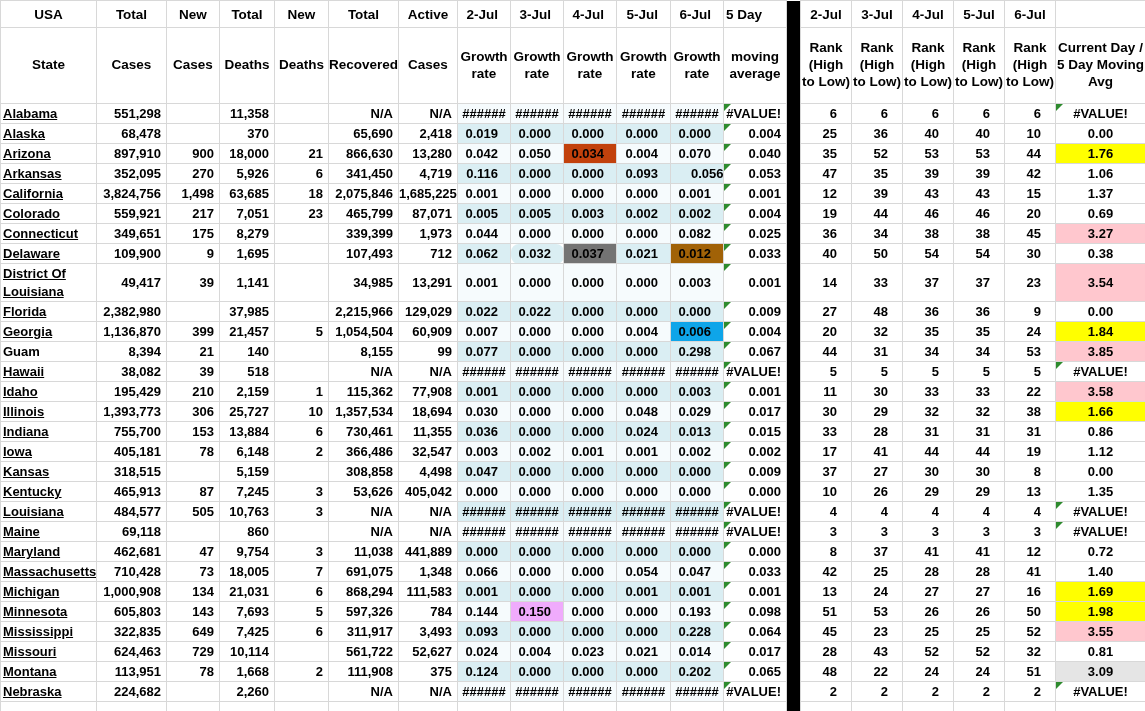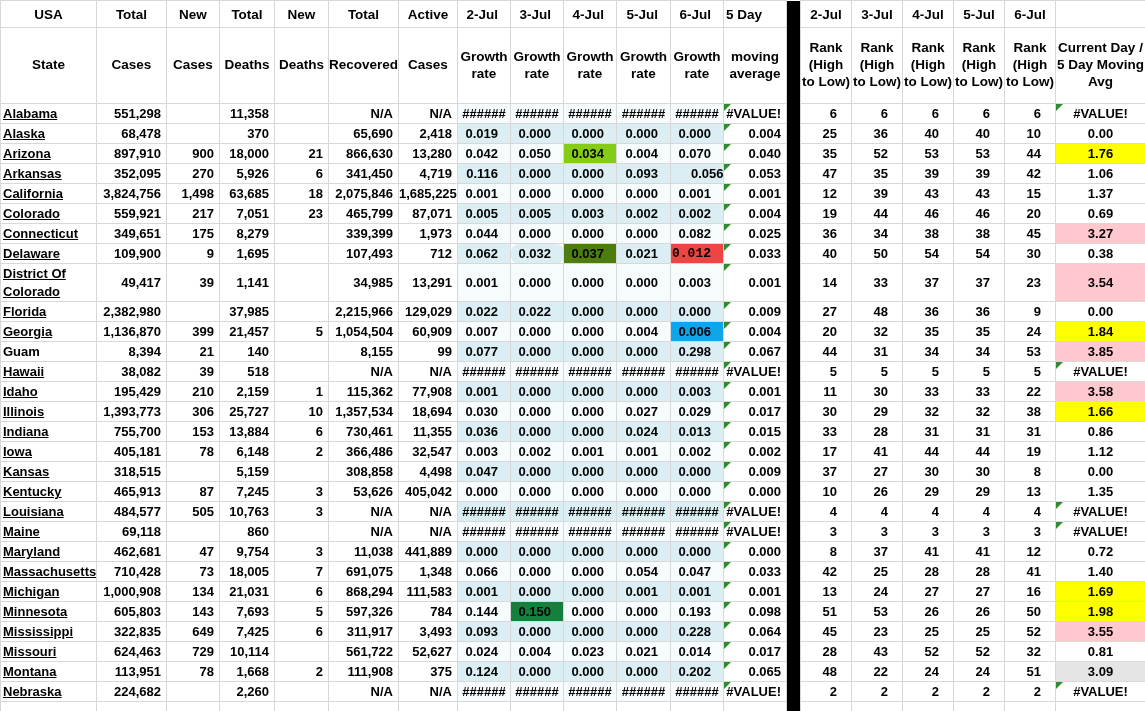--- a/index.html
+++ b/index.html
@@ -146,21 +146,21 @@
       <tr>
         <td class="state"><span class="lnk">Arizona</span></td>
         <td class="num">897,910</td>
         <td class="num">900</td>
         <td class="num">18,000</td>
         <td class="num">21</td>
         <td class="num">866,630</td>
         <td class="num">13,280</td>
         <td class="growth" style="background: rgb(246, 251, 253);">0.042</td>
         <td class="growth" style="background: rgb(246, 251, 253);">0.050</td>
-        <td class="growth" style="background: #84cc16;">0.034</td>
+        <td class="growth" style="background: #c2410c;">0.034</td>
         <td class="growth" style="background: rgb(246, 251, 253);">0.004</td>
         <td class="growth" style="background: rgb(246, 251, 253);">0.070</td>
         <td class="avg">0.040<span class="tri"></span></td>
         <td class="divider"></td>
         <td class="rank">35</td>
         <td class="rank">52</td>
         <td class="rank">53</td>
         <td class="rank">53</td>
         <td class="rank">44</td>
         <td class="ratio" style="background: rgb(255, 255, 0);">1.76</td>
@@ -256,34 +256,34 @@
       <tr>
         <td class="state"><span class="lnk">Delaware</span></td>
         <td class="num">109,900</td>
         <td class="num">9</td>
         <td class="num">1,695</td>
         <td class="num"></td>
         <td class="num">107,493</td>
         <td class="num">712</td>
         <td class="growth" style="background: rgb(218, 238, 243);">0.062</td>
         <td class="growth" style="background: rgb(218, 238, 243); border-radius: 8px;">0.032</td>
-        <td class="growth" style="background: #4d7c0f; margin-top: 20px;">0.037</td>
+        <td class="growth" style="background: #737373; margin-top: 20px;">0.037</td>
         <td class="growth" style="background: rgb(218, 238, 243);">0.021</td>
-        <td class="growth" style="background: #ef4444; font-family: Liberation Mono, monospace;">0.012</td>
+        <td class="growth" style="background: #a16207;">0.012</td>
         <td class="avg">0.033<span class="tri"></span></td>
         <td class="divider"></td>
         <td class="rank">40</td>
         <td class="rank">50</td>
         <td class="rank">54</td>
         <td class="rank">54</td>
         <td class="rank">30</td>
         <td class="ratio">0.38</td>
       </tr>
       <tr class="tall">
-        <td class="state"><span class="lnk">District Of Colorado</span></td>
+        <td class="state"><span class="lnk">District Of Louisiana</span></td>
         <td class="num">49,417</td>
         <td class="num">39</td>
         <td class="num">1,141</td>
         <td class="num"></td>
         <td class="num">34,985</td>
         <td class="num">13,291</td>
         <td class="growth" style="background: rgb(246, 251, 253);">0.001</td>
         <td class="growth" style="background: rgb(246, 251, 253);">0.000</td>
         <td class="growth" style="background: rgb(246, 251, 253);">0.000</td>
         <td class="growth" style="background: rgb(246, 251, 253);">0.000</td>
@@ -411,21 +411,21 @@
         <td class="state"><span class="lnk">Illinois</span></td>
         <td class="num">1,393,773</td>
         <td class="num">306</td>
         <td class="num">25,727</td>
         <td class="num">10</td>
         <td class="num">1,357,534</td>
         <td class="num">18,694</td>
         <td class="growth" style="background: rgb(246, 251, 253);">0.030</td>
         <td class="growth" style="background: rgb(246, 251, 253);">0.000</td>
         <td class="growth" style="background: rgb(246, 251, 253);">0.000</td>
-        <td class="growth" style="background: rgb(246, 251, 253);">0.027</td>
+        <td class="growth" style="background: rgb(246, 251, 253);">0.048</td>
         <td class="growth" style="background: rgb(246, 251, 253);">0.029</td>
         <td class="avg">0.017<span class="tri"></span></td>
         <td class="divider"></td>
         <td class="rank">30</td>
         <td class="rank">29</td>
         <td class="rank">32</td>
         <td class="rank">32</td>
         <td class="rank">38</td>
         <td class="ratio" style="background: rgb(255, 255, 0);">1.66</td>
       </tr>
@@ -629,21 +629,21 @@
       </tr>
       <tr>
         <td class="state"><span class="lnk">Minnesota</span></td>
         <td class="num">605,803</td>
         <td class="num">143</td>
         <td class="num">7,693</td>
         <td class="num">5</td>
         <td class="num">597,326</td>
         <td class="num">784</td>
         <td class="growth" style="background: rgb(246, 251, 253);">0.144</td>
-        <td class="growth" style="background: #15803d;">0.150</td>
+        <td class="growth" style="background: #f0abfc;">0.150</td>
         <td class="growth" style="background: rgb(246, 251, 253);">0.000</td>
         <td class="growth" style="background: rgb(246, 251, 253);">0.000</td>
         <td class="growth" style="background: rgb(246, 251, 253);">0.193</td>
         <td class="avg">0.098<span class="tri"></span></td>
         <td class="divider"></td>
         <td class="rank">51</td>
         <td class="rank">53</td>
         <td class="rank">26</td>
         <td class="rank">26</td>
         <td class="rank">50</td>

